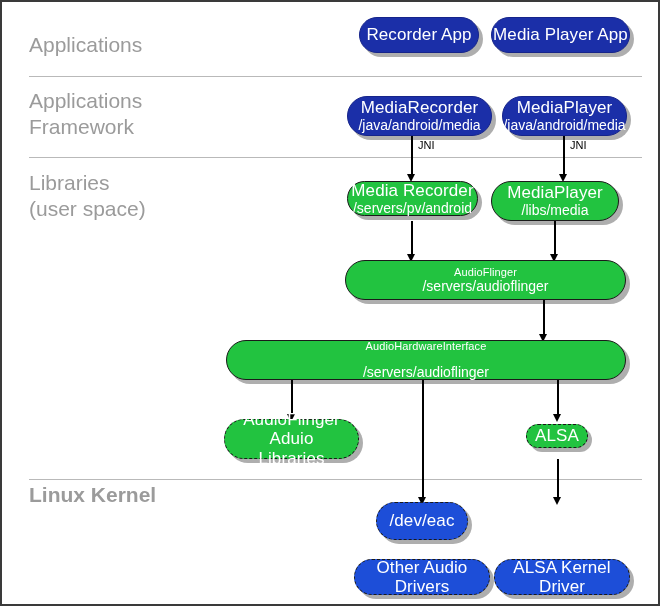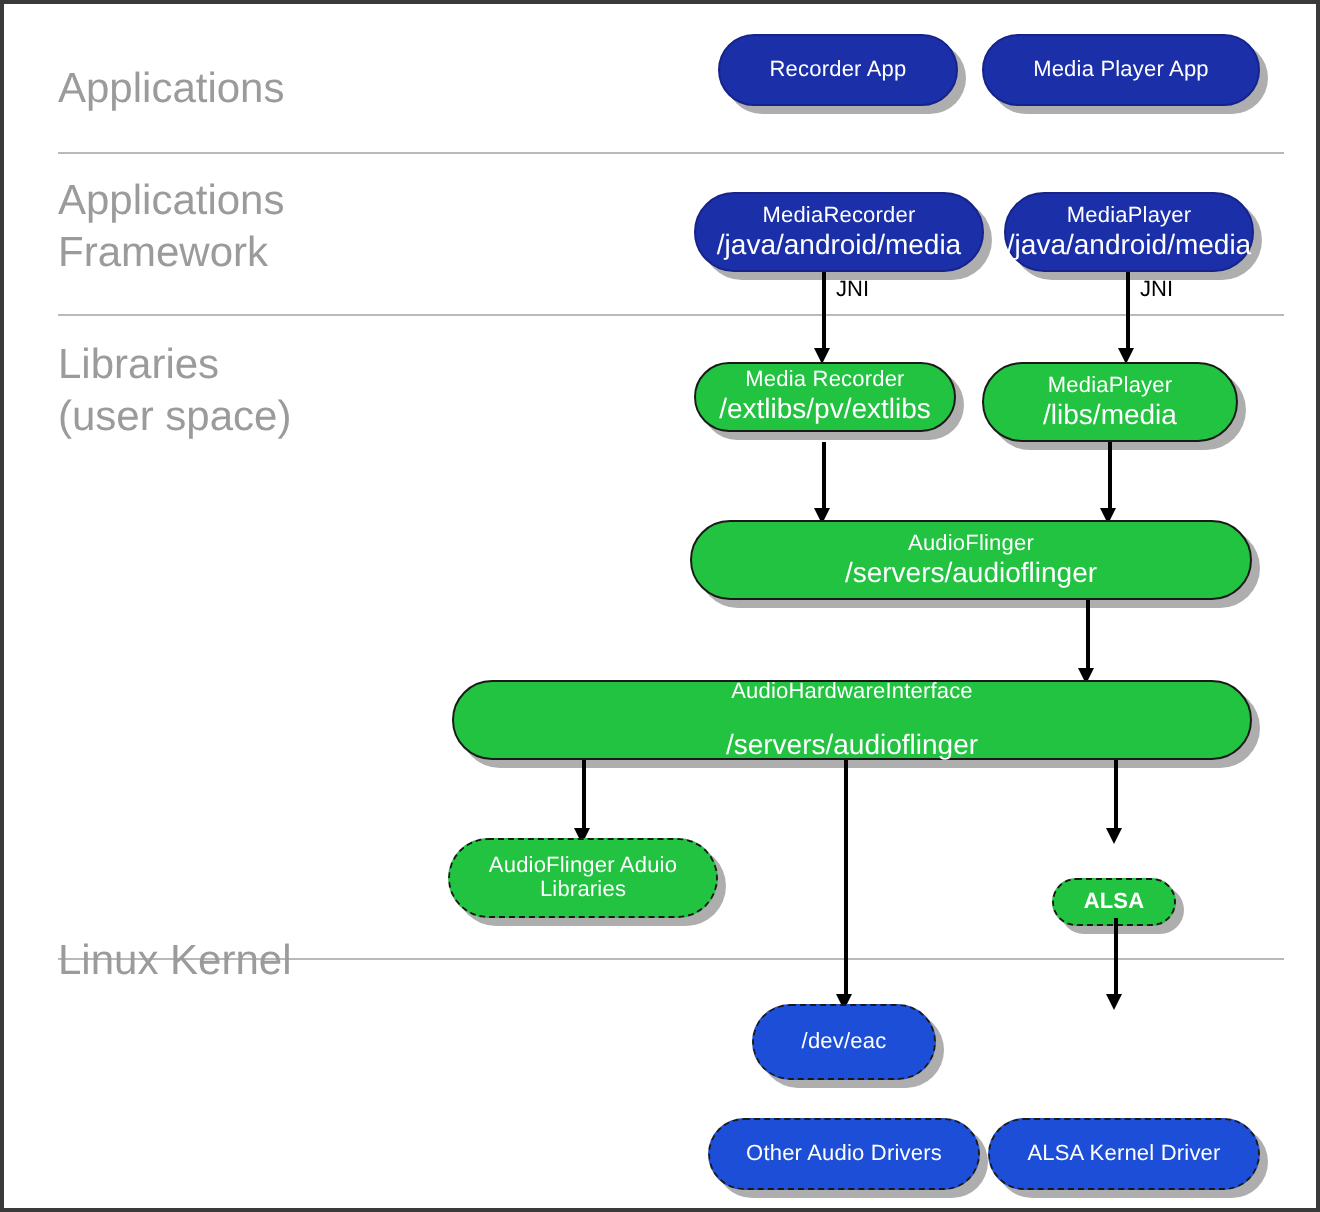--- a/index.html
+++ b/index.html
@@ -44,21 +44,21 @@
     flex-direction: column;
     align-items: center;
     justify-content: center;
     color: #ffffff;
     text-align: center;
     border-radius: 999px;
     box-shadow: 4px 4px 0 0 rgba(170,170,170,0.95);
     line-height: 1.12;
   }
   .node .title {
-    font-size: 11px;
+    font-size: 17px;
     letter-spacing: 0.1px;
   }
   .node .sub {
     font-size: 14px;
     margin-top: 1px;
   }
   .node.blue {
     background: #1b2fa8;
     border: 1px solid #16248a;
   }
@@ -106,21 +106,21 @@
   <div class="divider" style="top:477px;"></div>
 
   <div class="layer-label" style="left:27px; top:30px;">Applications</div>
 
   <div class="layer-label" style="left:27px; top:86px;">Applications
 Framework</div>
 
   <div class="layer-label" style="left:27px; top:168px;"> Libraries
 (user space)</div>
 
-  <div class="layer-label" style="left:27px; top:466px;">Linux Kernel</div>
+  <div class="layer-label" style="left:27px; top:480px;font-weight:bold;">Linux Kernel</div>
 
   <div class="node blue" style="left:357px; top:15px; width:120px; height:36px;">
     <span class="title">Recorder App</span>
   </div>
 
   <div class="node blue" style="left:489px; top:15px; width:139px; height:36px;">
     <span class="title">Media Player App</span>
   </div>
 
   <div class="node blue" style="left:345px; top:94px; width:145px; height:40px;">
@@ -136,21 +136,21 @@
   <div class="vline" style="left:409px; top:134px; height:40px;"></div>
   <div class="arrowhead" style="left:405px; top:172px;"></div>
   <div class="edge-label" style="left:416px; top:137px;">JNI</div>
 
   <div class="vline" style="left:561px; top:134px; height:40px;"></div>
   <div class="arrowhead" style="left:557px; top:172px;"></div>
   <div class="edge-label" style="left:568px; top:137px;">JNI</div>
 
   <div class="node green" style="left:345px; top:179px; width:131px; height:35px;">
     <span class="title">Media Recorder</span>
-    <span class="sub">/extlibs/pv/extlibs</span>
+    <span class="sub">/servers/pv/android</span>
   </div>
 
   <div class="node green" style="left:489px; top:179px; width:128px; height:40px;">
     <span class="title">MediaPlayer</span>
     <span class="sub">/libs/media</span>
   </div>
 
   <div class="vline" style="left:409px; top:219px; height:37px;"></div>
   <div class="arrowhead" style="left:405px; top:252px;"></div>
 
@@ -177,21 +177,21 @@
   <div class="arrowhead" style="left:416px; top:495px;"></div>
 
   <div class="vline" style="left:555px; top:378px; height:38px;"></div>
   <div class="arrowhead" style="left:551px; top:412px;"></div>
 
   <div class="node green dashed" style="left:222px; top:417px; width:135px; height:40px;">
     <span class="title">AudioFlinger Aduio</span>
     <span class="title">Libraries</span>
   </div>
 
-  <div class="node green dashed" style="left:524px; top:437px; width:62px; height:24px;font-weight:bold;">
+  <div class="node green dashed" style="left:524px; top:422px; width:62px; height:24px;">
     <span class="title">ALSA</span>
   </div>
 
   <div class="vline" style="left:555px; top:457px; height:42px;"></div>
   <div class="arrowhead" style="left:551px; top:495px;"></div>
 
   <div class="node red" style="left:374px; top:500px; width:92px; height:38px;">
     <span class="title">/dev/eac</span>
   </div>
 

